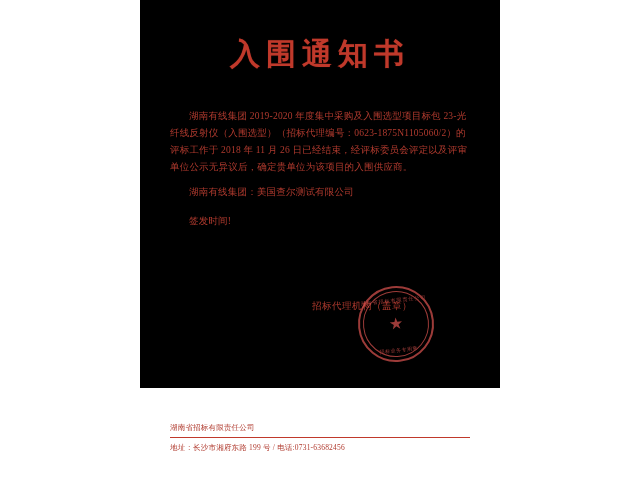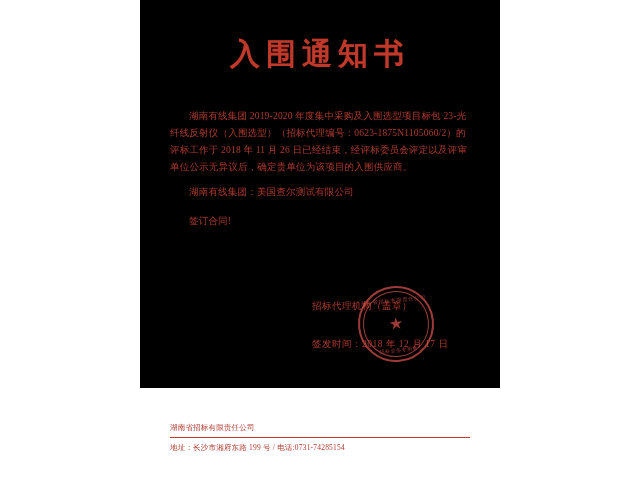--- a/index.html
+++ b/index.html
@@ -177,37 +177,36 @@
 
   <div class="doc">
     <div class="doc-inner">
 
       <div class="title">入围通知书</div>
 
 
       <div class="body">
         <p class="para">湖南有线集团 2019-2020 年度集中采购及入围选型项目标包 23-光纤线反射仪（入围选型）（招标代理编号：0623-1875N1105060/2）的评标工作于 2018 年 11 月 26 日已经结束，经评标委员会评定以及评审单位公示无异议后，确定贵单位为该项目的入围供应商。</p>
         <p class="para tight">湖南有线集团：美国查尔测试有限公司</p>
-        <p class="para notice">签订合同!</p>
+        <p class="para notice">签发时间!</p>
       </div>
 
       <div class="sign-block">
         <div class="sign-org">招标代理机构（盖章）</div>
-        <div class="sign-date">签发时间：2018 年 12 月 17 日</div>
       </div>
 
       <div class="seal">
         <div class="ring"></div>
         <div class="seal-top">湖南省招标有限责任公司</div>
         <div class="star">★</div>
         <div class="seal-bottom">招标业务专用章</div>
       </div>
 
       <div class="footer">
         <div class="footer-line">湖南省招标有限责任公司</div>
         <div class="rule"></div>
-        <div class="footer-line">地址：长沙市湘府东路 199 号 / 电话:0731-74285154</div>
+        <div class="footer-line">地址：长沙市湘府东路 199 号 / 电话:0731-63682456</div>
       </div>
 
     </div>
   </div>
 
 </div>
 
 </body></html>

